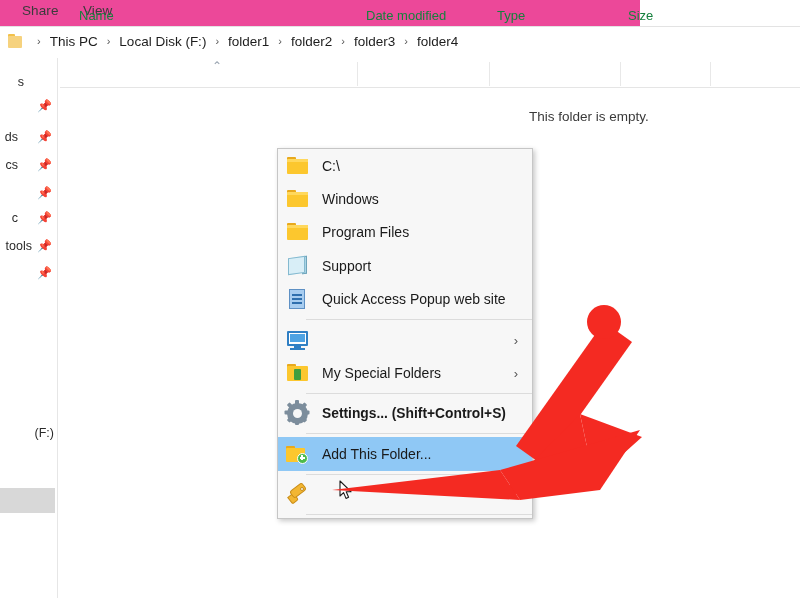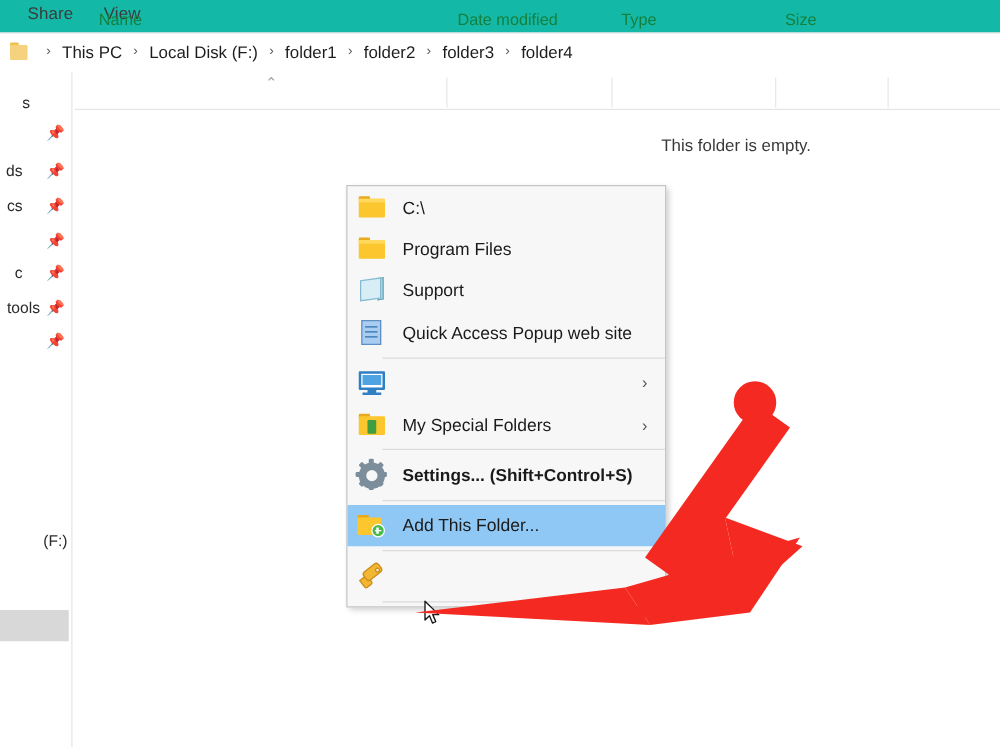--- a/index.html
+++ b/index.html
@@ -15,22 +15,22 @@
     width: 800px;
     height: 598px;
     background: #ffffff;
     overflow: hidden;
   }
 
   
   .ribbon {
     position: absolute;
     left: 0; top: 0;
-    width: 800px; height: 26px;
-    background: #14b8a6;
+    width: 640px; height: 26px;
+    background: #ec4899;
   }
   .ribbon-tab {
     position: absolute;
     top: 3px;
     font-size: 13.5px;
     color: #3b3b3b;
     letter-spacing: .1px;
   }
   .ribbon-tab.share { left: 22px; }
   .ribbon-tab.view  { left: 83px; }
@@ -522,20 +522,28 @@
 
     <div class="mi">
       <span class="mi-icon ic-folder">
           <i class="tab"></i>
           <i class="body"></i>
           <i class="lip"></i>
         </span>
       <span class="mi-label">C:\</span>
     </div>
 
+    <div class="mi">
+      <span class="mi-icon ic-folder">
+          <i class="tab"></i>
+          <i class="body"></i>
+          <i class="lip"></i>
+        </span>
+      <span class="mi-label">Windows</span>
+    </div>
 
     <div class="mi">
       <span class="mi-icon ic-folder">
           <i class="tab"></i>
           <i class="body"></i>
           <i class="lip"></i>
         </span>
       <span class="mi-label">Program Files</span>
     </div>
 

